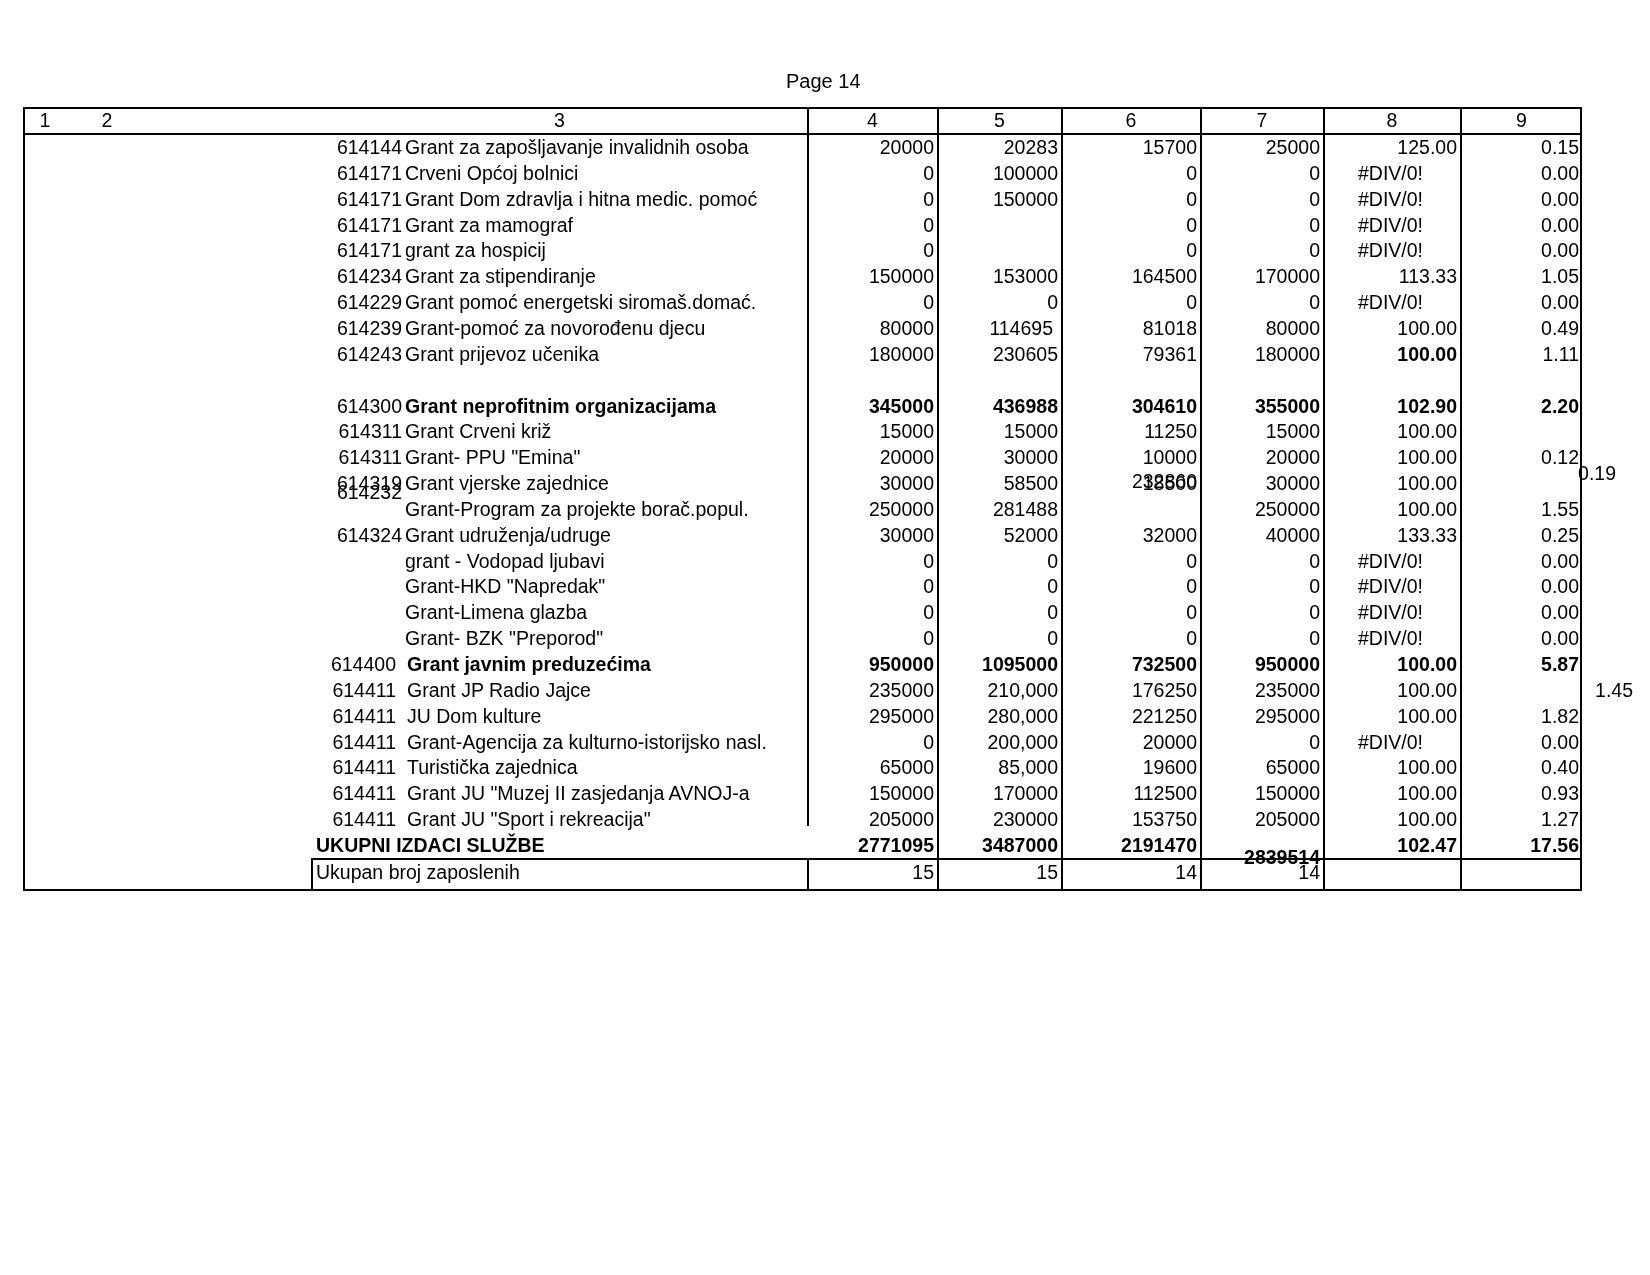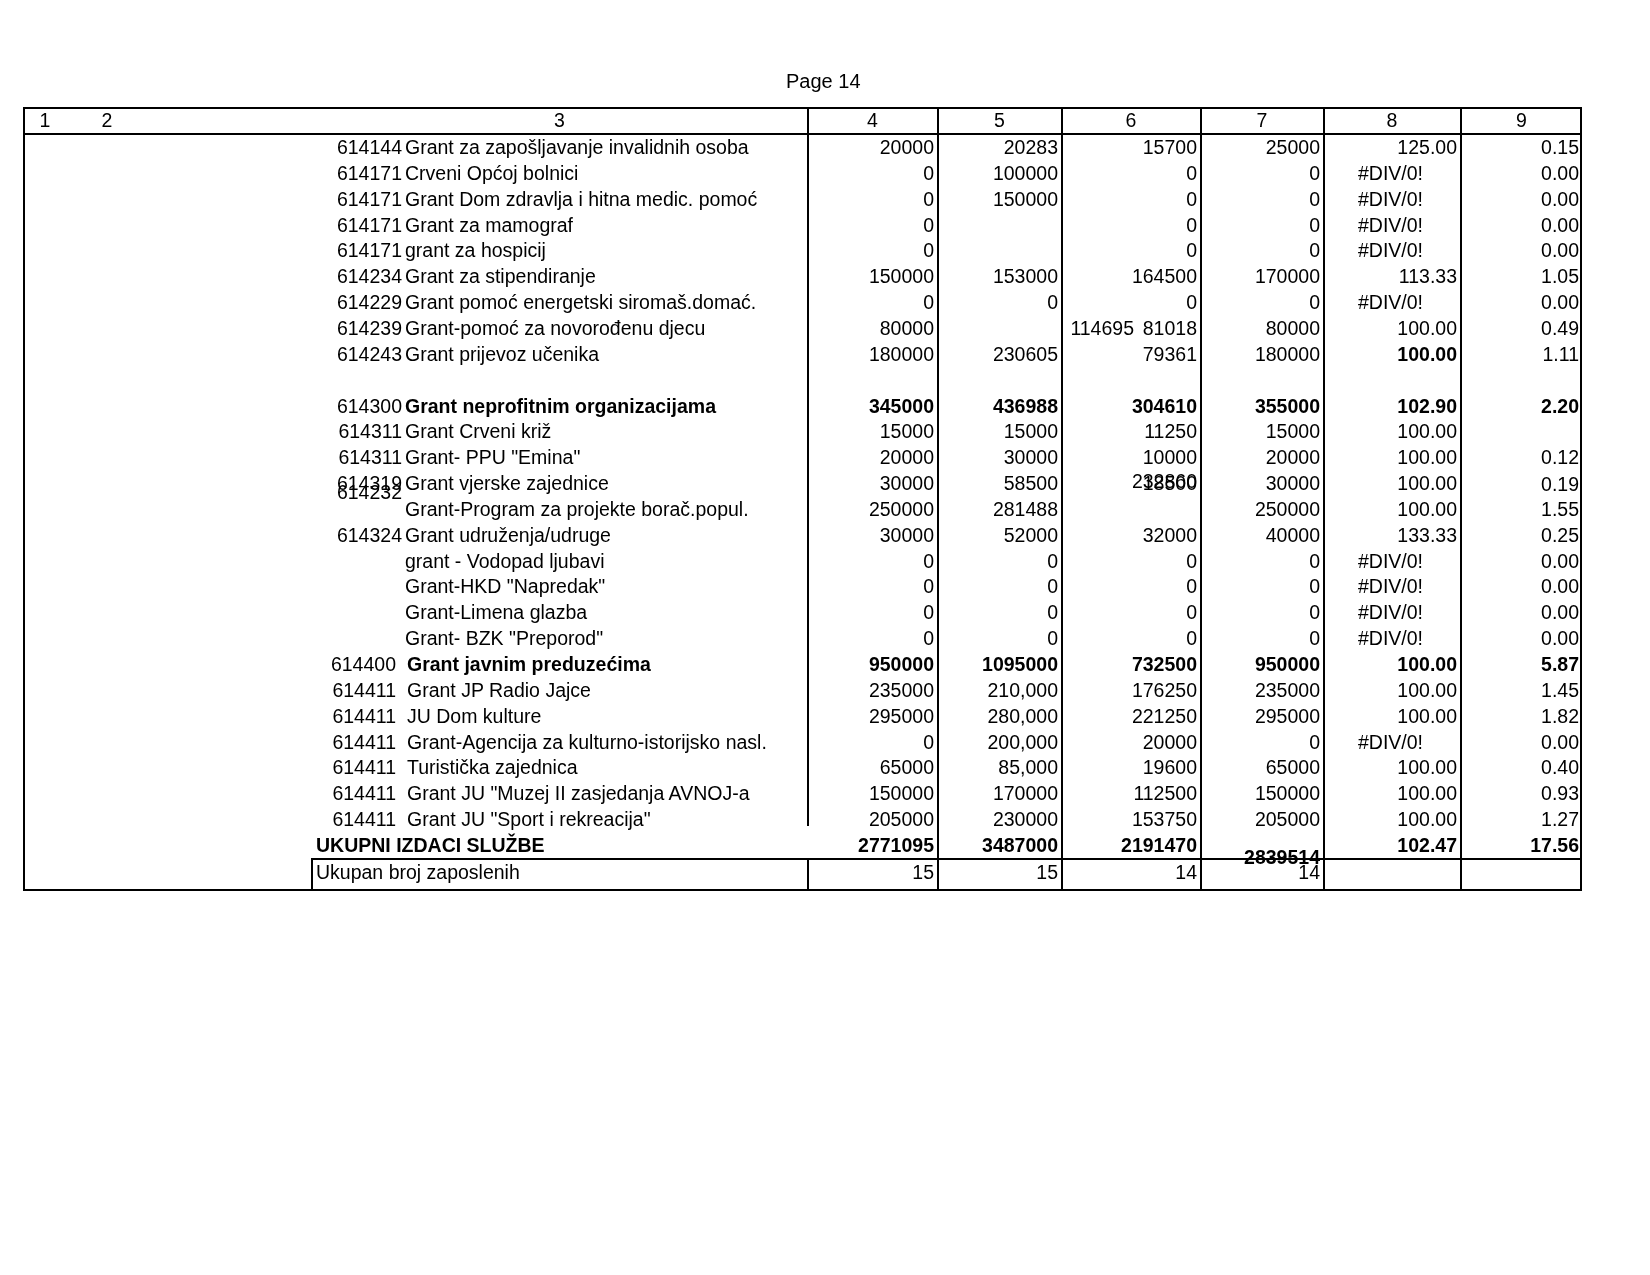--- a/index.html
+++ b/index.html
@@ -116,21 +116,21 @@
         <div class="cell r" style="left:938px;top:289.1px;width:120px;">0</div>
         <div class="cell r" style="left:1062px;top:289.1px;width:135px;">0</div>
         <div class="cell r" style="left:1201px;top:289.1px;width:119px;">0</div>
         <div class="cell r" style="left:1358px;top:289.1px;width:133px;text-align:left;">#DIV/0!</div>
         <div class="cell r" style="left:1461px;top:289.1px;width:118px;">0.00</div>
       </div>
       <div style="position:absolute;left:0;top:0;">
         <div class="cell r" style="left:312px;top:314.95000000000005px;width:90px;">614239</div>
         <div class="cell " style="left:405px;top:314.95000000000005px;width:400px;">Grant-pomoć za novorođenu djecu</div>
         <div class="cell r" style="left:808px;top:314.95000000000005px;width:126px;">80000</div>
-        <div class="cell r" style="left:994px;top:314.95000000000005px;width:120px;padding-left:20px;">114695</div>
+        <div class="cell r" style="left:933px;top:314.95000000000005px;width:120px;">114695</div>
         <div class="cell r" style="left:1062px;top:314.95000000000005px;width:135px;">81018</div>
         <div class="cell r" style="left:1201px;top:314.95000000000005px;width:119px;">80000</div>
         <div class="cell r" style="left:1324px;top:314.95000000000005px;width:133px;">100.00</div>
         <div class="cell r" style="left:1461px;top:314.95000000000005px;width:118px;">0.49</div>
       </div>
       <div style="position:absolute;left:0;top:0;">
         <div class="cell r" style="left:312px;top:340.8px;width:90px;">614243</div>
         <div class="cell " style="left:405px;top:340.8px;width:400px;">Grant prijevoz učenika</div>
         <div class="cell r" style="left:808px;top:340.8px;width:126px;">180000</div>
         <div class="cell r" style="left:938px;top:340.8px;width:120px;">230605</div>
@@ -180,21 +180,21 @@
         <div class="cell r" style="left:1461px;top:444.20000000000005px;width:118px;">0.12</div>
       </div>
       <div style="position:absolute;left:0;top:0;">
         <div class="cell r" style="left:312px;top:470.05px;width:90px;">614319</div>
         <div class="cell " style="left:405px;top:470.05px;width:400px;">Grant vjerske zajednice</div>
         <div class="cell r" style="left:808px;top:470.05px;width:126px;">30000</div>
         <div class="cell r" style="left:938px;top:470.05px;width:120px;">58500</div>
         <div class="cell r" style="left:1062px;top:470.05px;width:135px;">18500</div>
         <div class="cell r" style="left:1201px;top:470.05px;width:119px;">30000</div>
         <div class="cell r" style="left:1324px;top:470.05px;width:133px;">100.00</div>
-        <div class="cell r" style="left:1461px;top:471px;width:118px;">0.19</div>
+        <div class="cell r" style="left:1461px;top:460px;width:118px;padding-left:37px;">0.19</div>
       </div>
       <div style="position:absolute;left:0;top:0;">
         <div class="cell r" style="left:312px;top:479px;width:90px;">614232</div>
         <div class="cell " style="left:405px;top:495.90000000000003px;width:400px;">Grant-Program za projekte borač.popul.</div>
         <div class="cell r" style="left:808px;top:495.90000000000003px;width:126px;">250000</div>
         <div class="cell r" style="left:938px;top:495.90000000000003px;width:120px;">281488</div>
         <div class="cell r" style="left:1062px;top:468px;width:135px;text-align:right;">232860</div>
         <div class="cell r" style="left:1201px;top:495.90000000000003px;width:119px;">250000</div>
         <div class="cell r" style="left:1324px;top:495.90000000000003px;width:133px;">100.00</div>
         <div class="cell r" style="left:1461px;top:495.90000000000003px;width:118px;">1.55</div>
@@ -260,21 +260,21 @@
         <div class="cell r b" style="left:1461px;top:651px;width:118px;">5.87</div>
       </div>
       <div style="position:absolute;left:0;top:0;">
         <div class="cell r" style="left:306px;top:676.85px;width:90px;">614411</div>
         <div class="cell " style="left:407px;top:676.85px;width:400px;">Grant JP Radio Jajce</div>
         <div class="cell r" style="left:808px;top:676.85px;width:126px;">235000</div>
         <div class="cell r" style="left:938px;top:676.85px;width:120px;">210,000</div>
         <div class="cell r" style="left:1062px;top:676.85px;width:135px;">176250</div>
         <div class="cell r" style="left:1201px;top:676.85px;width:119px;">235000</div>
         <div class="cell r" style="left:1324px;top:676.85px;width:133px;">100.00</div>
-        <div class="cell r" style="left:1461px;top:676.85px;width:118px;">1.45</div>
+        <div class="cell r" style="left:1515px;top:676.85px;width:118px;">1.45</div>
       </div>
       <div style="position:absolute;left:0;top:0;">
         <div class="cell r" style="left:306px;top:702.7px;width:90px;">614411</div>
         <div class="cell " style="left:407px;top:702.7px;width:400px;">JU Dom kulture</div>
         <div class="cell r" style="left:808px;top:702.7px;width:126px;">295000</div>
         <div class="cell r" style="left:938px;top:702.7px;width:120px;">280,000</div>
         <div class="cell r" style="left:1062px;top:702.7px;width:135px;">221250</div>
         <div class="cell r" style="left:1201px;top:702.7px;width:119px;">295000</div>
         <div class="cell r" style="left:1324px;top:702.7px;width:133px;">100.00</div>
         <div class="cell r" style="left:1461px;top:702.7px;width:118px;">1.82</div>

